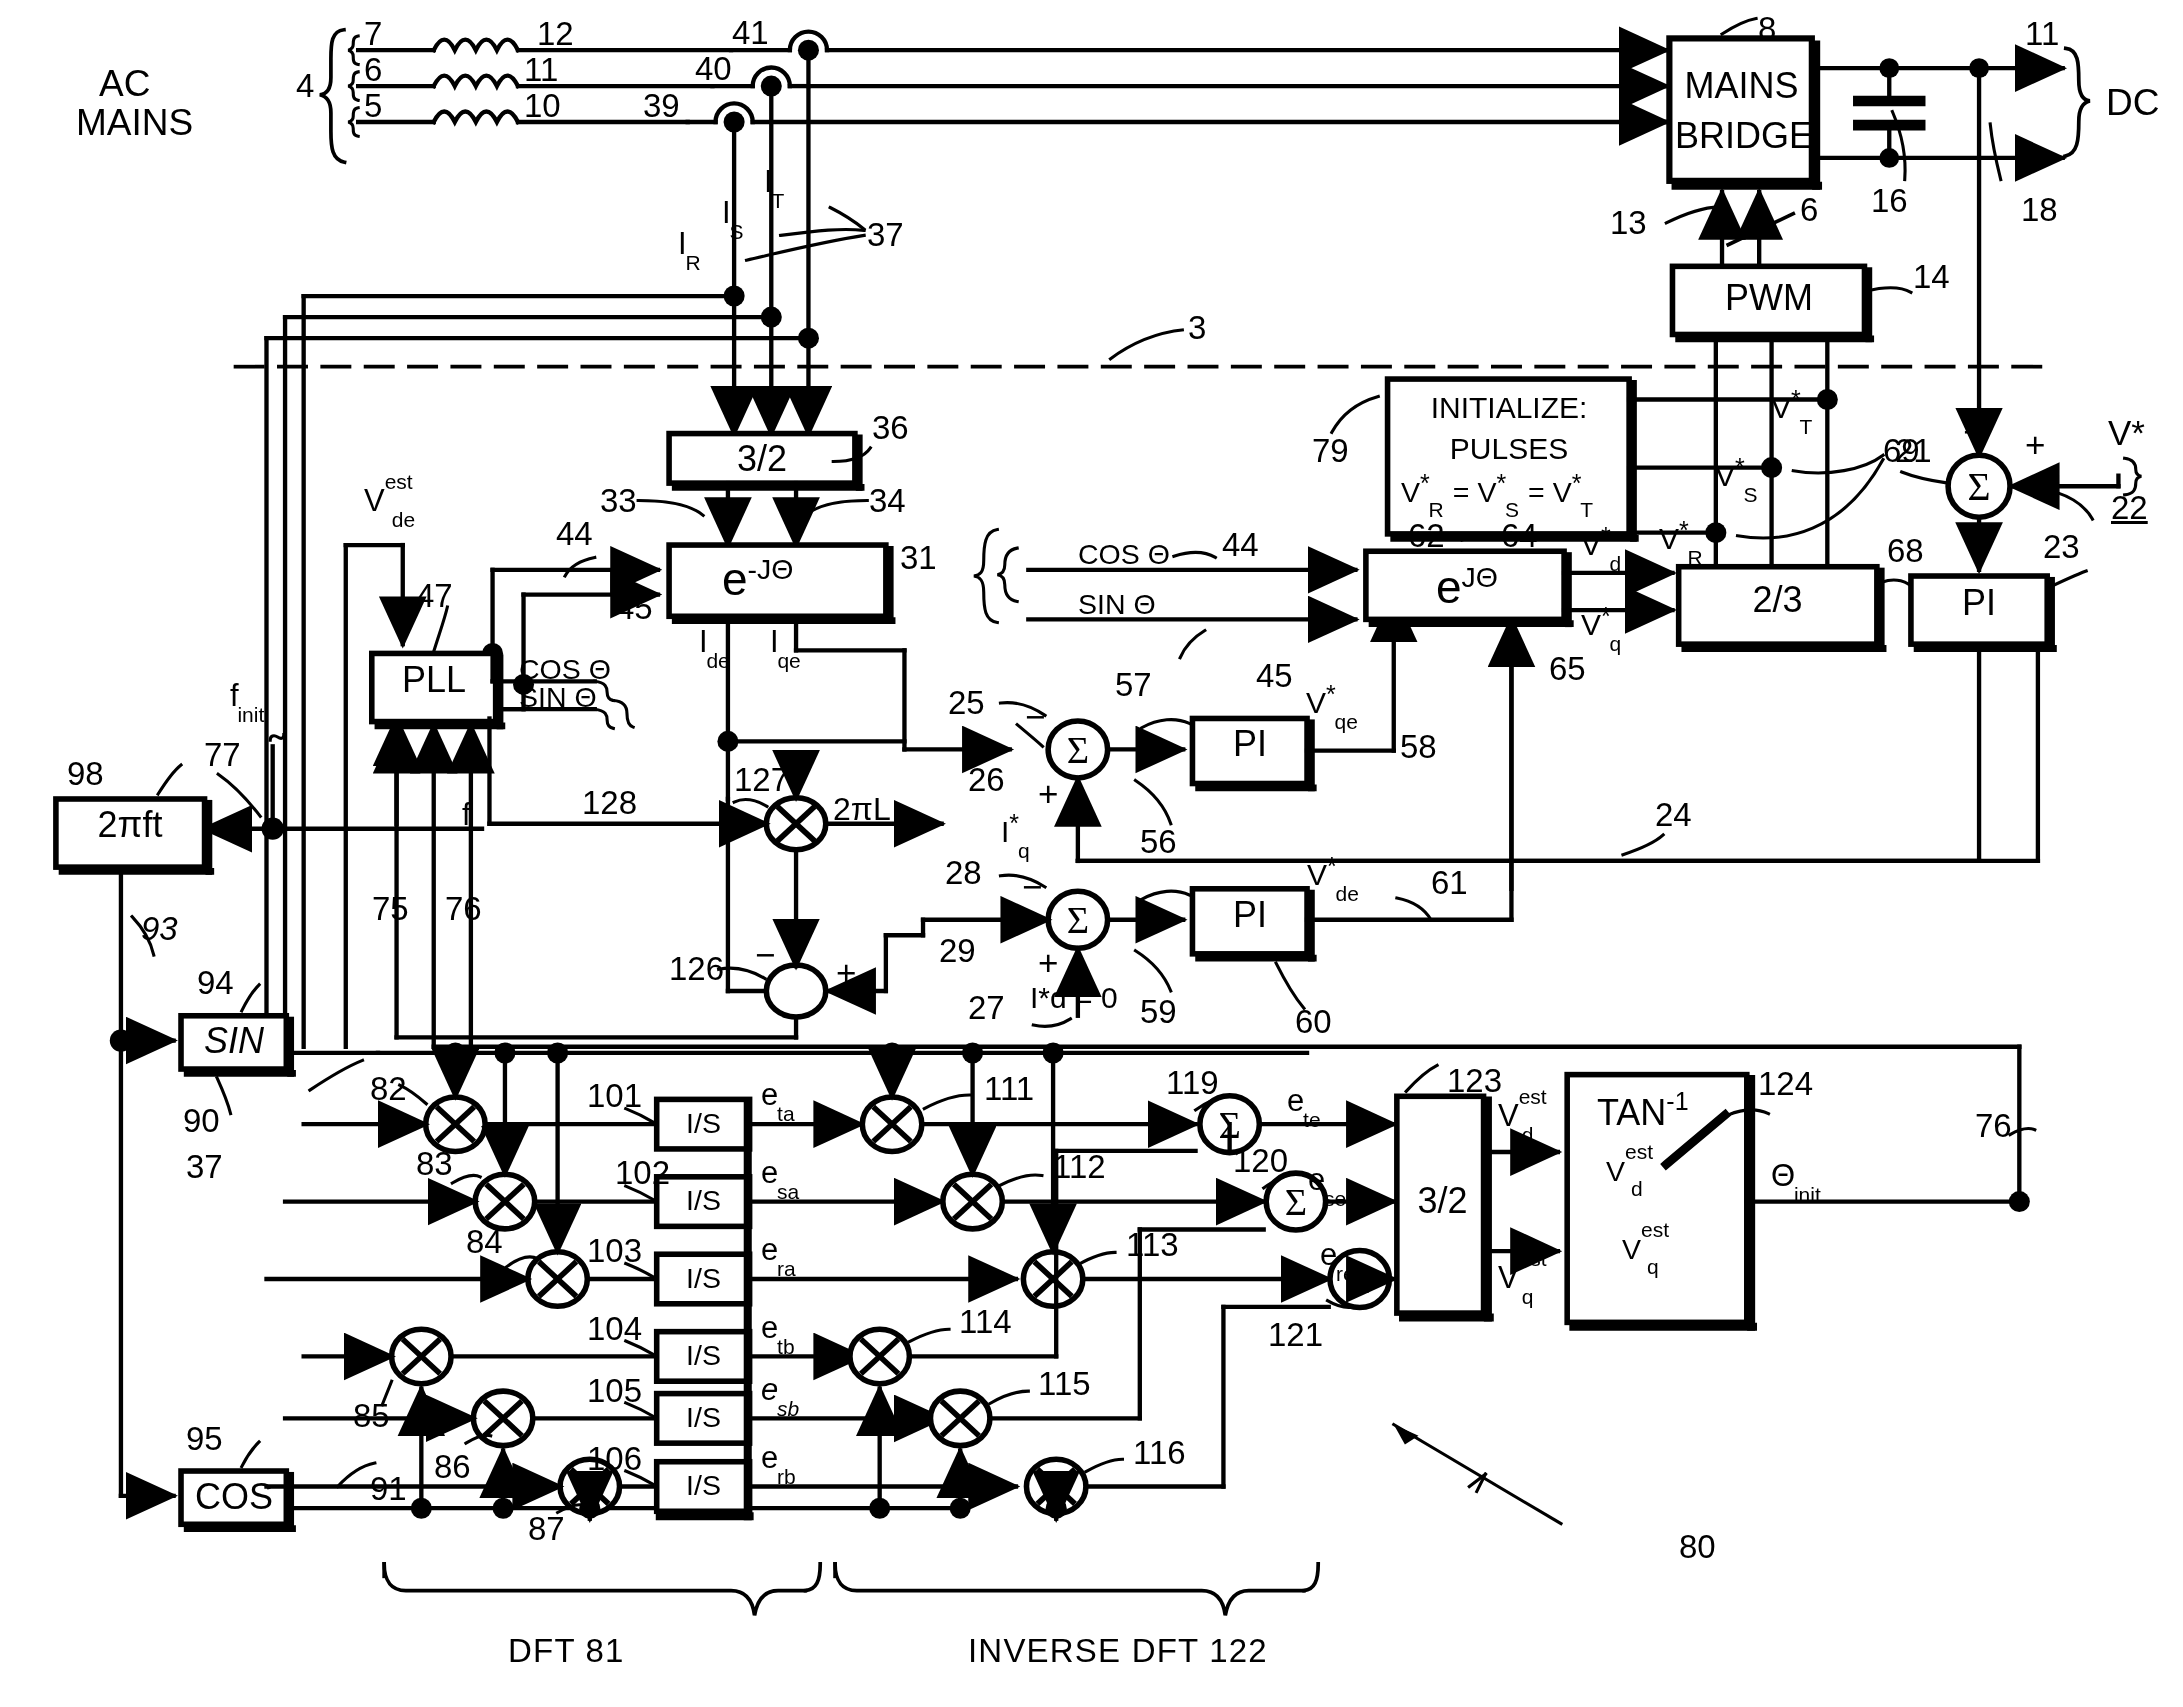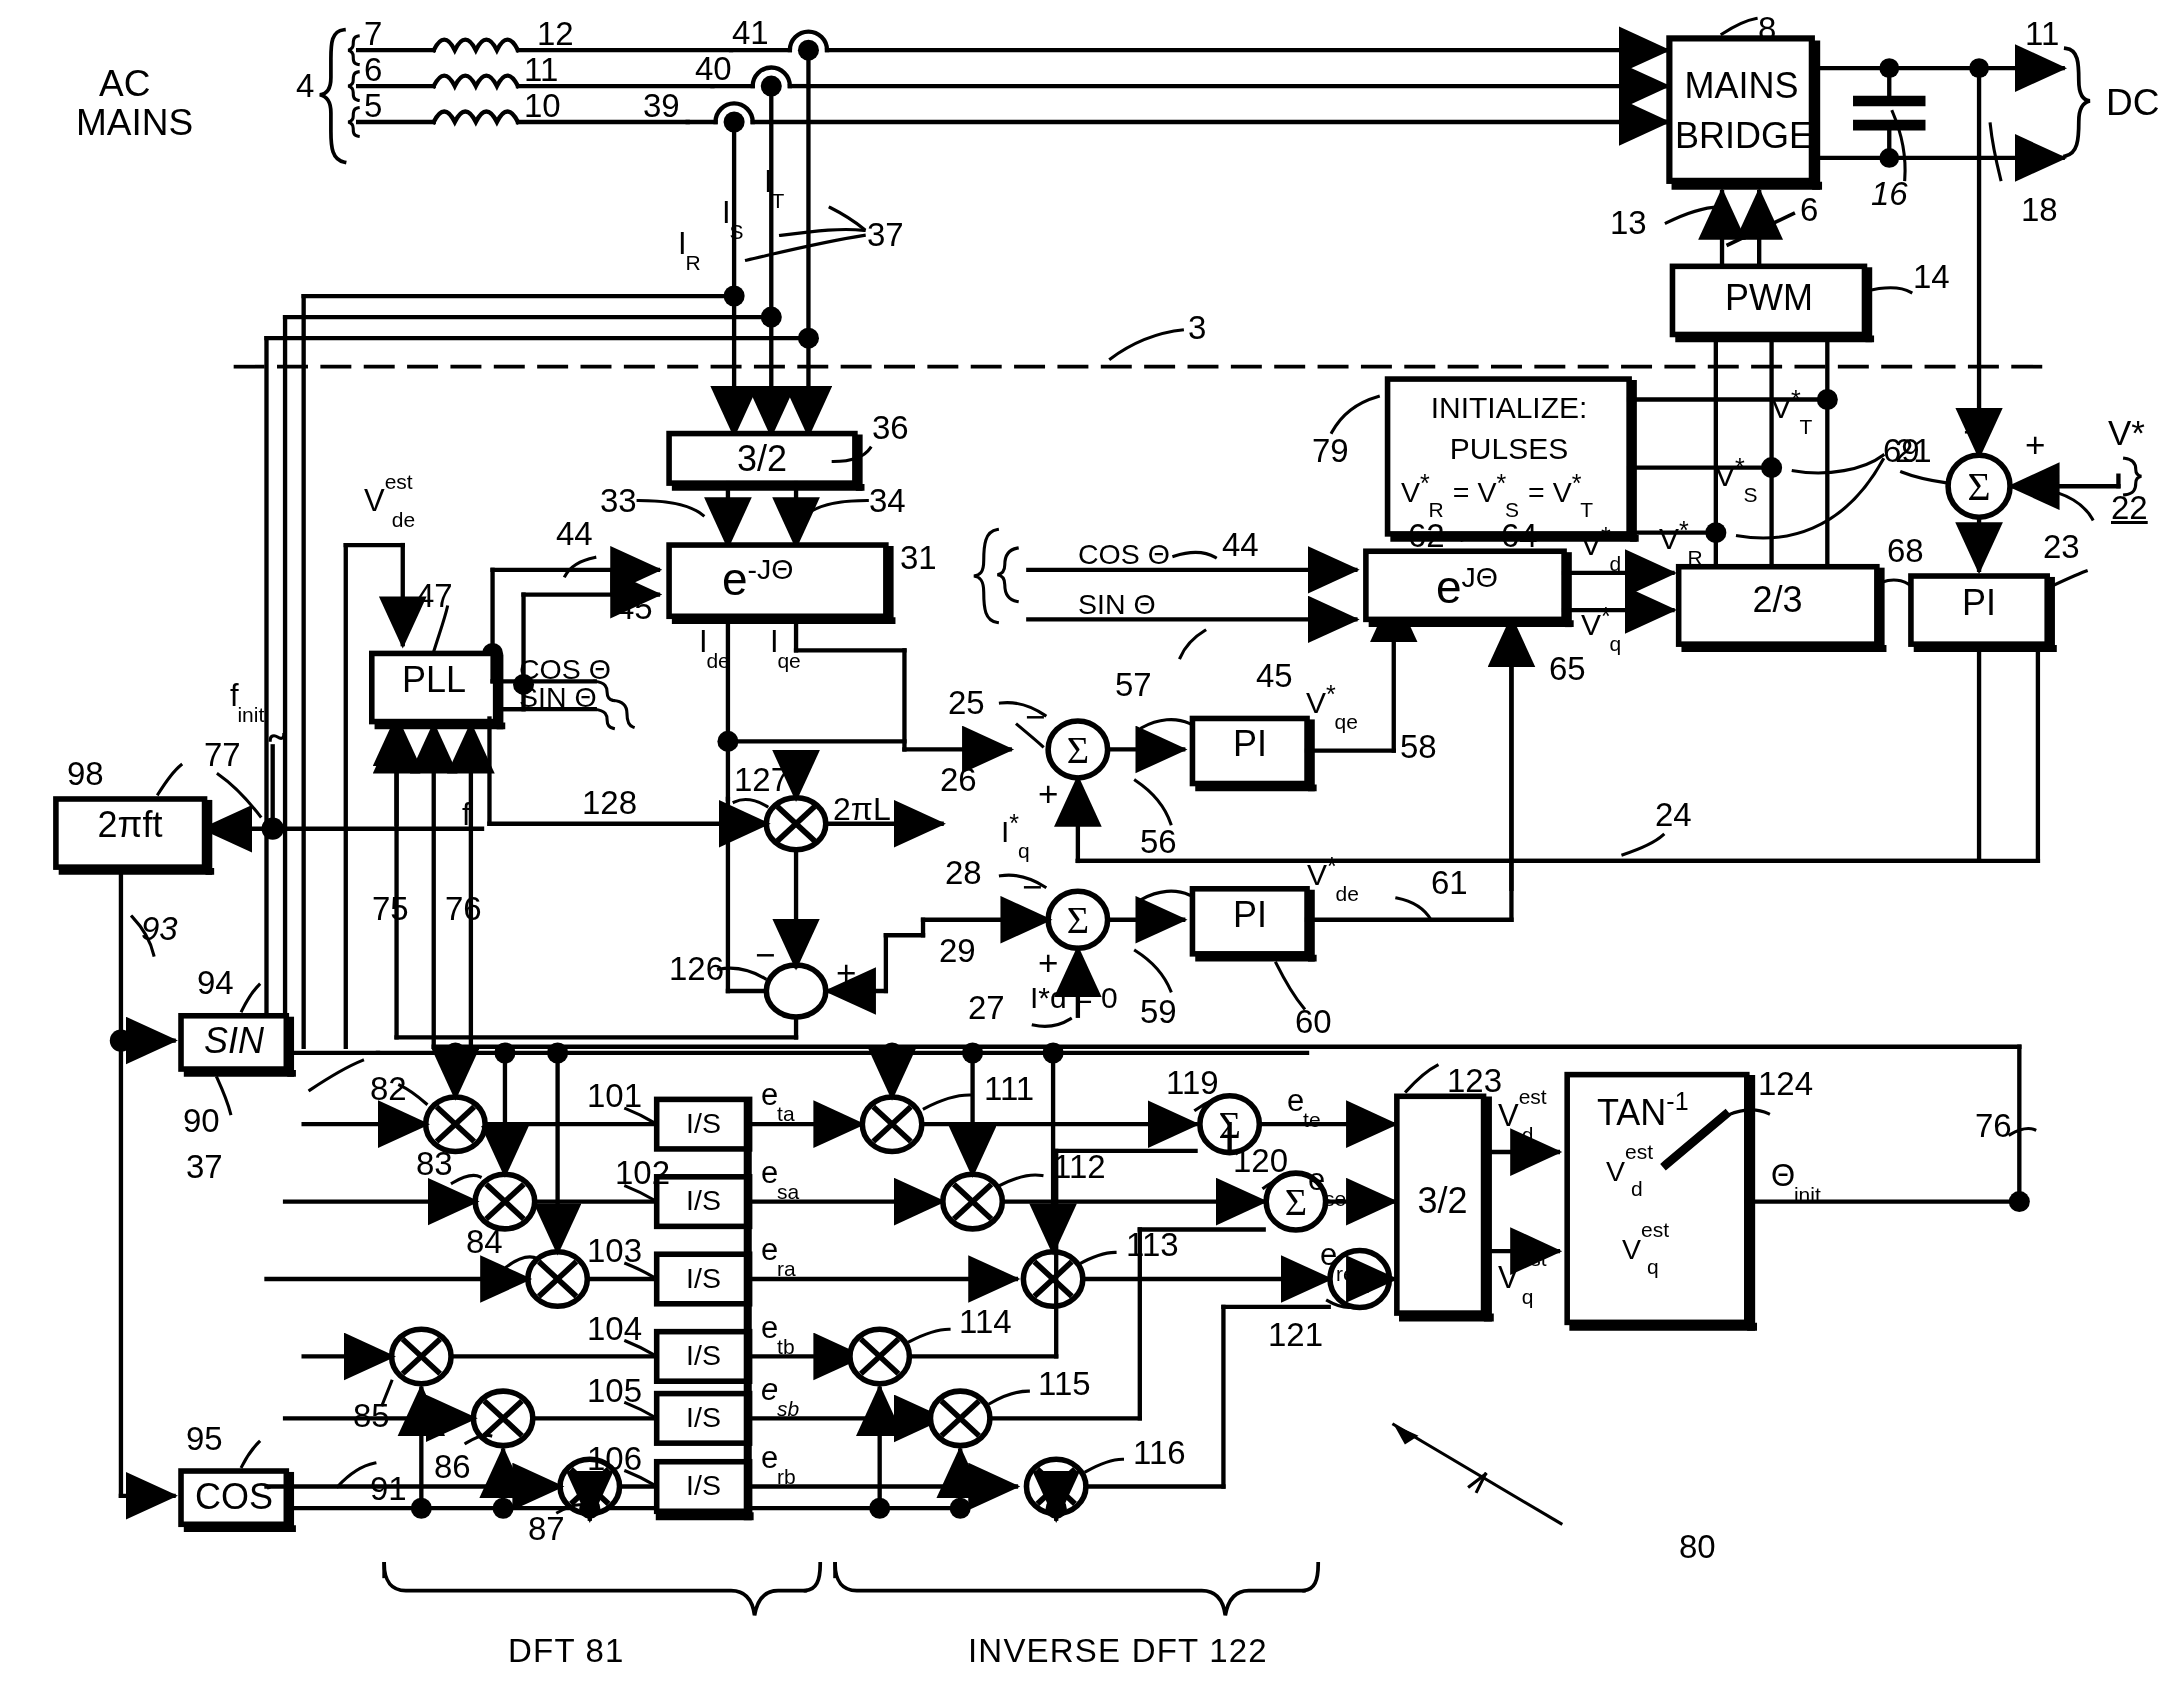--- a/index.html
+++ b/index.html
@@ -557,21 +557,21 @@
   <div class="lbl num" style="left:867px;top:218px;">37</div>
 
   <div class="lbl num" style="left:1758px;top:12.4px;">8</div>
   <div class="lbl blockText" style="left:1684px;top:68px;width:115px;text-align:center;">MAINS</div>
   <div class="lbl blockText" style="left:1675px;top:118px;width:133px;text-align:center;">BRIDGE</div>
 
   <div class="lbl num" style="left:1610px;top:206px;">13</div>
   <div class="lbl num" style="left:1800px;top:193px;">6</div>
   <div class="lbl blockText" style="left:1679px;top:280px;width:180px;text-align:center;">PWM</div>
   <div class="lbl num" style="left:1913px;top:260px;">14</div>
-  <div class="lbl num" style="left:1871px;top:177px;font-style:italic;">16</div>
+  <div class="lbl num" style="left:1871px;top:184px;">16</div>
   <div class="lbl num" style="left:2025px;top:17.3px;">11</div>
   <div class="lbl num" style="left:2021px;top:193px;">18</div>
   <div class="lbl big" style="left:2106px;top:84px;">DC</div>
   <div class="lbl num" style="left:1188px;top:311px;">3</div>
   <svg style="position:absolute;left:1103px;top:316px;width:112px;height:50px;" viewBox="0 0 180 80">
     <path d="M10,70 C50,40 90,26 130,22" stroke="#000" stroke-width="5" fill="none"></path>
   </svg>
 
   <div class="lbl num" style="left:1312px;top:434px;">79</div>
   <div class="lbl" style="left:1397px;top:393px;width:224px;text-align:center;font-size:30px;">INITIALIZE:</div>
@@ -722,21 +722,21 @@
   <div class="lbl" style="left:1771px;top:1160px;font-size:31px;">
     <span>Θ</span><span class="sub">init</span>
   </div>
   <div class="lbl num" style="left:1975px;top:1109px;">76</div>
   <div class="lbl num" style="left:1679px;top:1530px;">80</div>
 
   <div class="lbl" style="left:508px;top:1634px;font-size:33px;letter-spacing:1.2px;">DFT  81</div>
   <div class="lbl" style="left:968px;top:1634px;font-size:33px;letter-spacing:1.2px;">INVERSE  DFT  122</div>
 
   <div class="lbl num" style="left:948px;top:686px;">25</div>
-  <div class="lbl num" style="left:940px;top:763px;">26</div>
+  <div class="lbl num" style="left:968px;top:763px;">26</div>
   <div class="lbl num" style="left:1140px;top:825px;">56</div>
   <div class="lbl blockText" style="left:1196px;top:726px;width:108px;text-align:center;">PI</div>
   <div class="lbl num" style="left:1115px;top:668px;">57</div>
   <div class="lbl" style="left:1306px;top:688px;font-size:30px;">
     <span>V</span><span class="star">*</span><span class="sub">qe</span>
   </div>
   <div class="lbl num" style="left:1400px;top:730px;">58</div>
   <div class="lbl" style="left:1001px;top:817px;font-size:30px;">
     <span>I</span><span class="star">*</span><span class="sub">q</span>
   </div>

